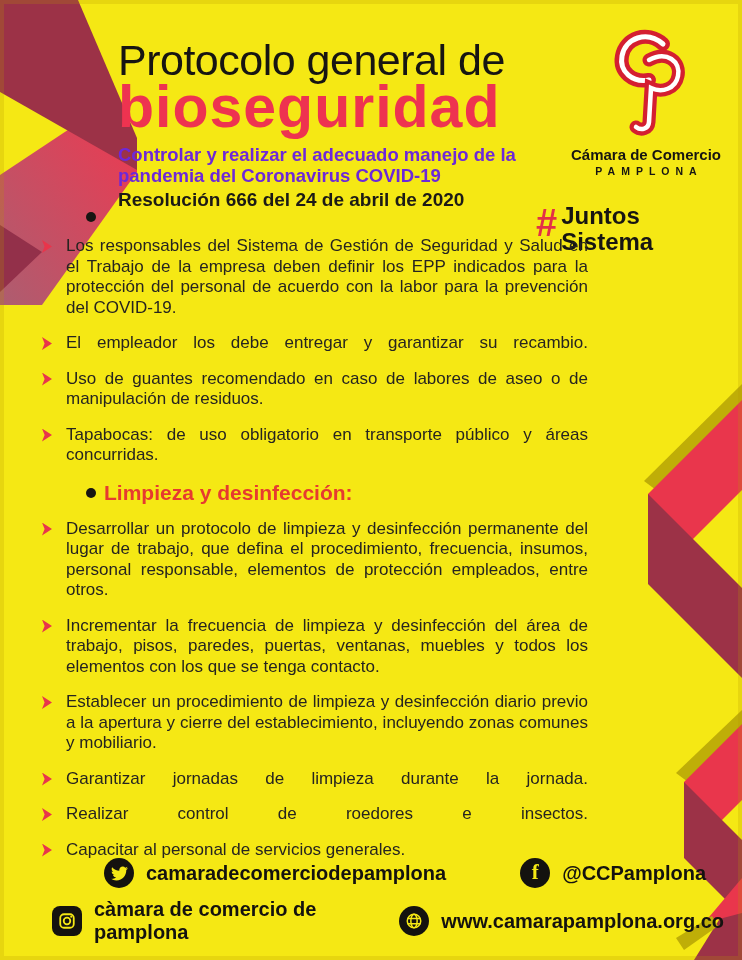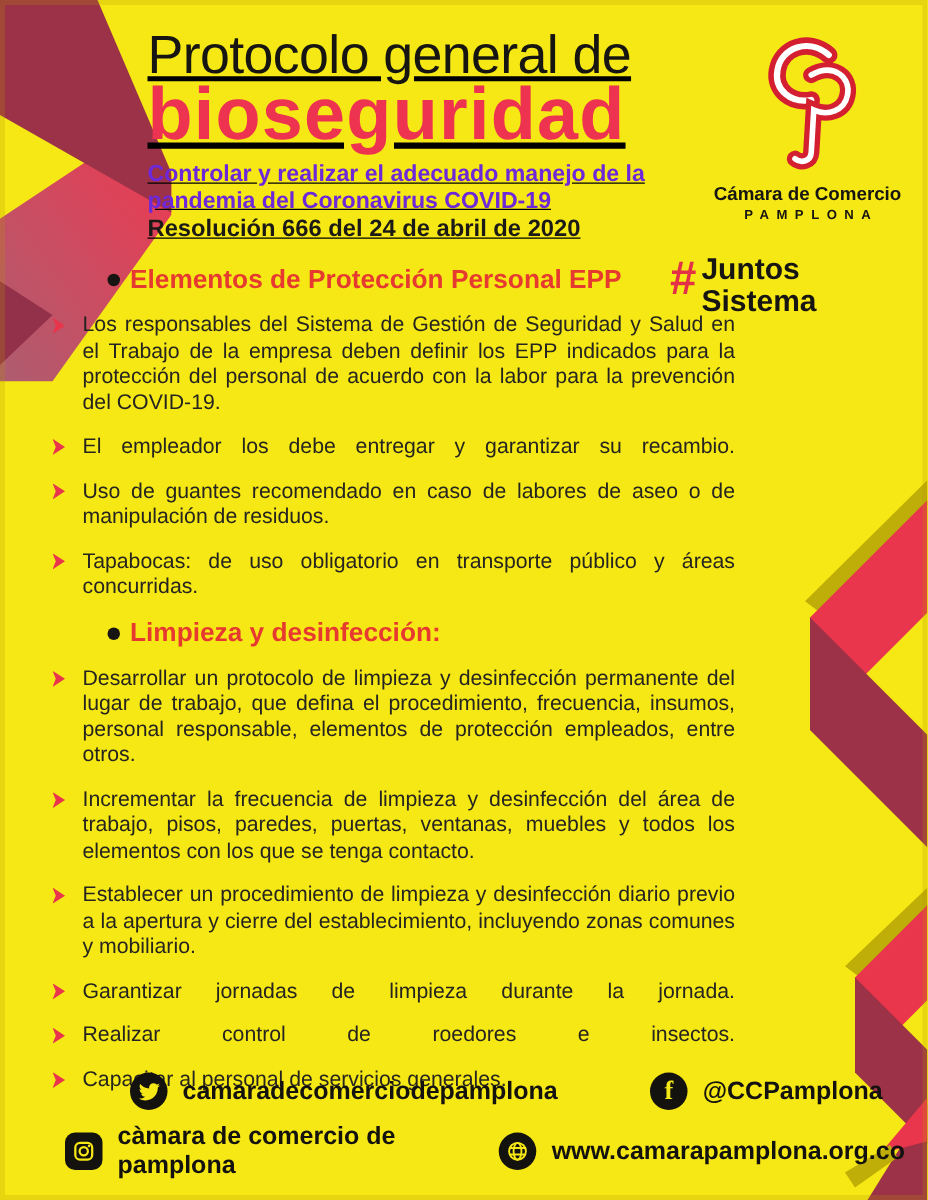--- a/index.html
+++ b/index.html
@@ -8,21 +8,21 @@
     background:#f5e814;
     font-family:"Liberation Sans", sans-serif;
     -webkit-font-smoothing:antialiased;
   }
   .frame{position:absolute;inset:0;border:4px solid rgba(180,150,0,.22);pointer-events:none;z-index:60;}
   svg.deco{position:absolute;z-index:1;}
   #ribbon-left{left:0;top:0;}
   #ribbon-right{right:0;top:378px;}
 
   
-  .title-block{position:absolute;left:118px;top:22px;width:470px;z-index:5;text-decoration:underline;}
+  .title-block{position:absolute;left:118px;top:38px;width:470px;z-index:5;}
   .title-l1{font-size:43px;font-weight:500;color:#171512;letter-spacing:-0.5px;line-height:44px;}
   .title-l2{font-size:59px;font-weight:700;color:#ee3350;letter-spacing:1px;line-height:54px;margin-top:-2px;}
   .subtitle{margin-top:10px;width:462px;font-size:18.5px;font-weight:700;color:#6d28d9;line-height:21px;}
   .resolution{margin-top:3px;font-size:19px;font-weight:700;color:#1c1a16;}
 
   .logo{position:absolute;left:566px;top:26px;width:160px;text-align:center;z-index:5;}
   .logo-org{font-size:15px;font-weight:700;color:#171512;margin-top:4px;}
   .logo-city{font-size:10.5px;font-weight:700;color:#171512;letter-spacing:6px;margin-top:2px;padding-left:6px;}
 
   .hashtag{position:absolute;left:536px;top:203px;display:flex;align-items:flex-start;z-index:5;}
@@ -109,21 +109,20 @@
   <div class="hash-words">
     <span>Juntos</span>
     <span>Sistema</span>
   </div>
 </div>
 
 <div class="content">
 
   <div class="sec-heading">
     <span class="dot"></span>
-    <span class="txt">Elementos de Protección Personal EPP</span>
   </div>
 
   <div class="item">
     <span class="arrow"></span>
     <span class="txt">Los responsables del Sistema de Gestión de Seguridad y Salud en el Trabajo de la empresa deben definir los EPP indicados para la protección del personal de acuerdo con la labor para la prevención del COVID-19.</span>
   </div>
   <div class="item jall">
     <span class="arrow"></span>
     <span class="txt">El empleador los debe entregar y garantizar su recambio.</span>
   </div>

